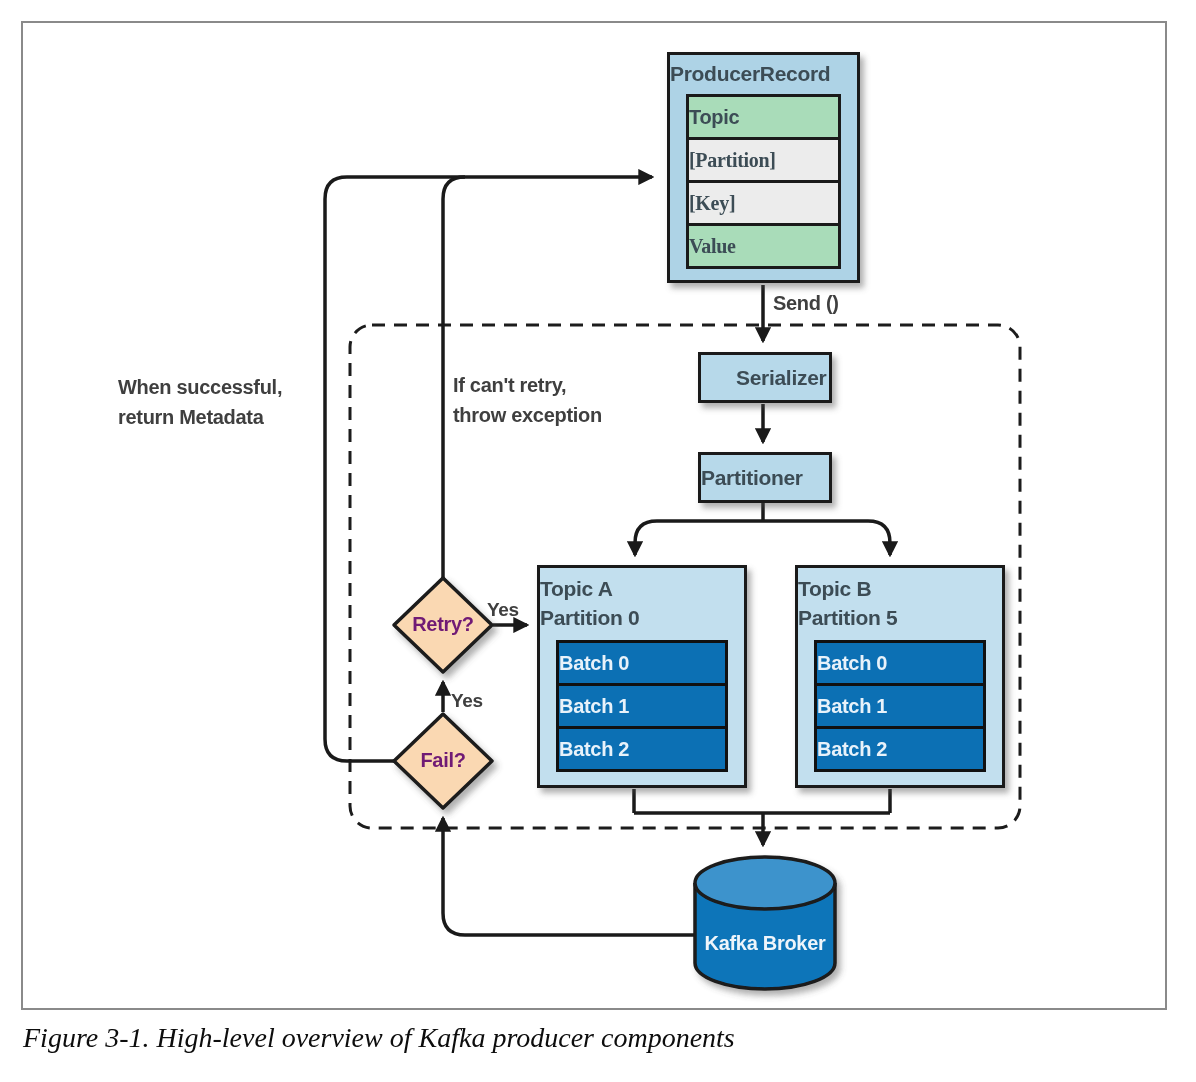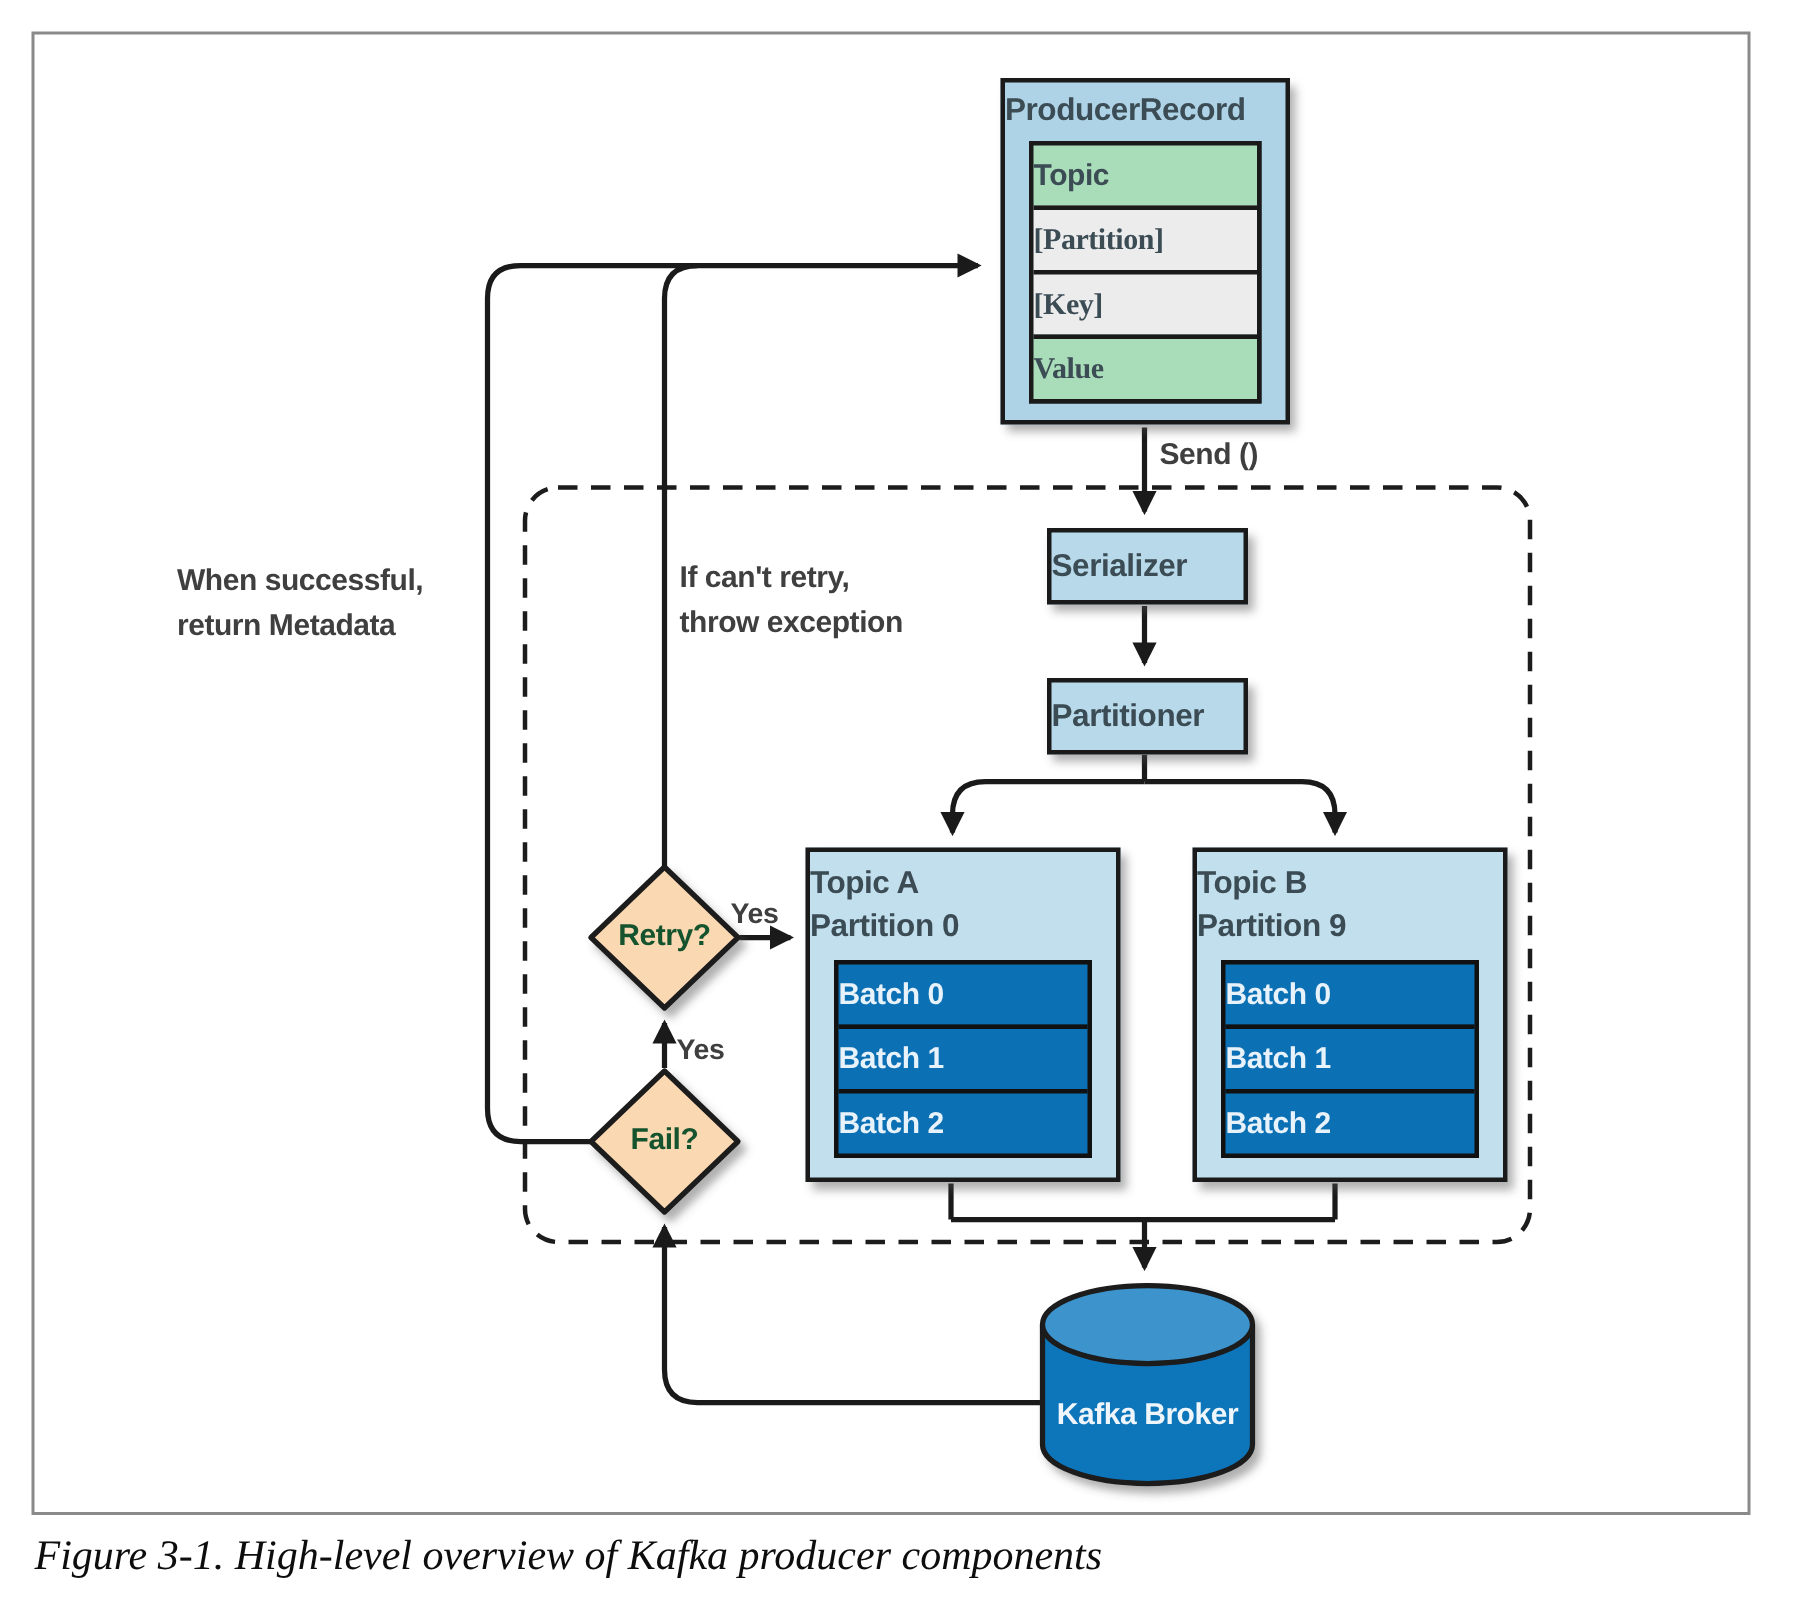--- a/index.html
+++ b/index.html
@@ -18,41 +18,41 @@
   
   #producer-record{left:667px;top:52px;width:193px;height:231px;background:#aed3e6;}
   #pr-title{margin-top:7px;font-size:21px;}
   #pr-rows{position:absolute;left:16px;right:16px;top:39px;border:3px solid #1a1a1a;background:#1a1a1a;}
   .pr-row{height:40px;line-height:40px;font-size:20px;}
   .pr-row + .pr-row{border-top:3px solid #1a1a1a;font-family:Liberation Serif, serif;}
   .row-green{background:#a9dcb9;}
   .row-gray{background:#ececec;}
 
   
-  #serializer{left:698px;top:352px;width:134px;height:51px;line-height:46px;font-size:21px;}
+  #serializer{left:698px;top:352px;width:134px;height:51px;line-height:46px;font-size:21px;padding-left:35px;}
   #partitioner{left:698px;top:452px;width:134px;height:51px;line-height:46px;font-size:21px;}
 
   
   .topic-box{top:565px;width:210px;height:223px;}
   #topic-a{left:537px;}
   #topic-b{left:795px;}
   .topic-title{margin-top:6px;font-size:21px;line-height:29px;}
   .batches{position:absolute;left:16px;right:16px;top:72px;border:3px solid #111;background:#111;}
   .batch-row{height:40px;line-height:40px;background:#0c70b4;color:#e8f2fa;font-size:20px;}
   .batch-row + .batch-row{border-top:3px solid #111;}
 
   
   .note{position:absolute;color:#3f3f3f;font-weight:700;font-size:20px;line-height:30px;letter-spacing:-0.3px;}
   #send-label{left:773px;top:288px;}
   #when-successful{left:118px;top:372px;width:200px;text-align:left;}
   #if-cant-retry{left:453px;top:370px;width:230px;text-align:left;}
   #yes-retry{left:487px;top:595px;font-size:19px;}
   #yes-fail{left:451px;top:686px;font-size:19px;}
 
-  .diamond-label{position:absolute;width:110px;text-align:center;color:#14532d;
+  .diamond-label{position:absolute;width:110px;text-align:center;color:#701a75;
                  font-weight:700;font-size:20px;letter-spacing:-0.3px;}
   #retry-label{left:388px;top:613px;}
   #fail-label{left:388px;top:749px;}
 
   #broker-label{position:absolute;left:695px;top:932px;width:140px;text-align:center;
                 color:#eef5fb;font-weight:700;font-size:20px;letter-spacing:-0.3px;}
 
   #caption{position:absolute;left:23px;top:1022px;width:1100px;
            font-family:Liberation Serif, serif;font-style:italic;
            font-size:28px;color:#0d0d0d;}
@@ -129,21 +129,21 @@
     <div class="batches">
       <div class="batch-row">Batch 0</div>
       <div class="batch-row">Batch 1</div>
       <div class="batch-row">Batch 2</div>
     </div>
   </div>
 
   <div class="box ltblue topic-box" id="topic-b">
     <div class="topic-title">
       <div>Topic B</div>
-      <div>Partition 9</div>
+      <div>Partition 5</div>
     </div>
     <div class="batches">
       <div class="batch-row">Batch 0</div>
       <div class="batch-row">Batch 1</div>
       <div class="batch-row">Batch 2</div>
     </div>
   </div>
 
   <div class="note" id="send-label">Send ()</div>
 

